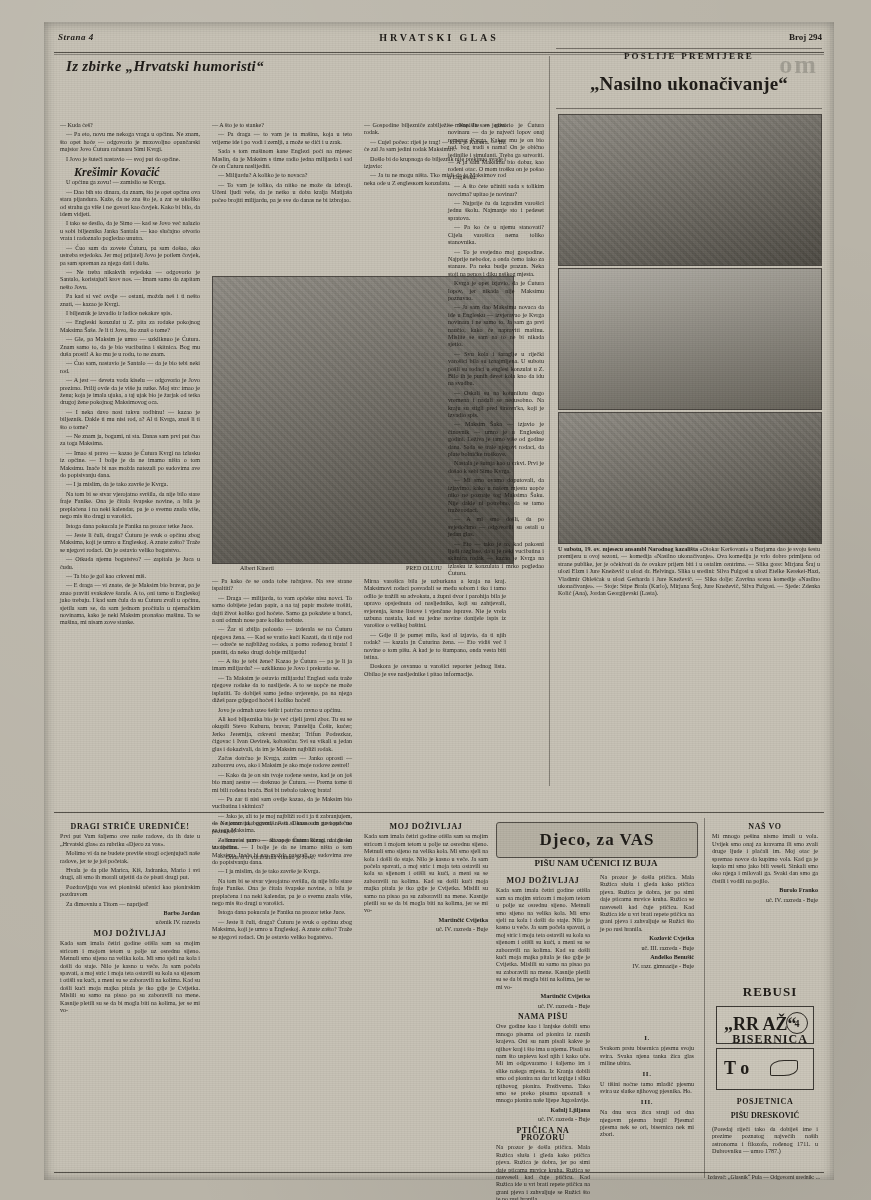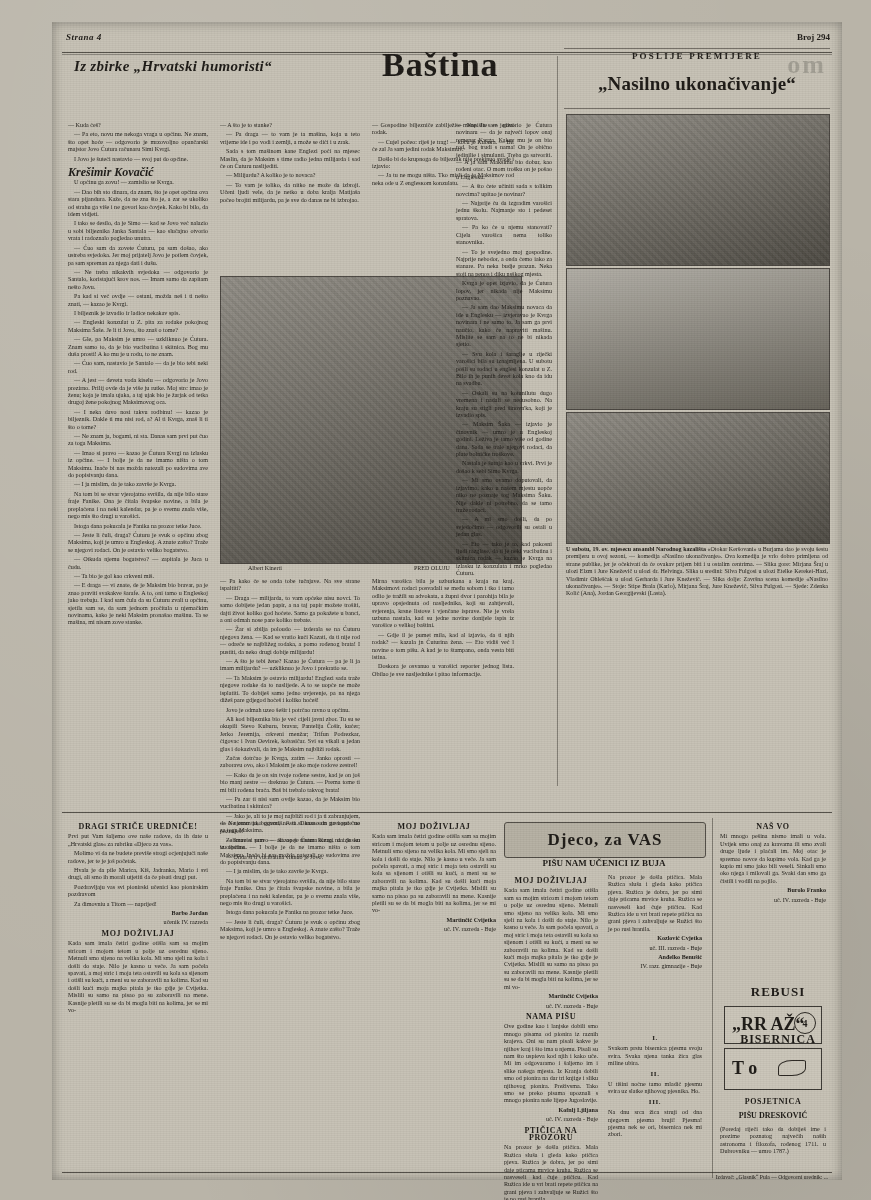--- a/index.html
+++ b/index.html
@@ -7,21 +7,21 @@
   #page{
     position:relative;width:871px;height:1200px;
     background:#b9b4a8;
     background-image:
       radial-gradient(ellipse at 20% 12%, rgba(255,255,255,0.10), rgba(0,0,0,0) 60%),
       radial-gradient(ellipse at 85% 80%, rgba(0,0,0,0.10), rgba(0,0,0,0) 55%);
     overflow:hidden;
     color:#1d1a16;
   }
   #sheet{
-    position:absolute;left:52px;top:22px;width:790px;height:1158px;
+    position:absolute;left:44px;top:22px;width:790px;height:1158px;
     background:#c6c1b4;
     box-shadow:0 0 12px rgba(0,0,0,.35) inset;
   }
   .noise{
     position:absolute;inset:0;pointer-events:none;
     background-image:
       repeating-linear-gradient(0deg, rgba(0,0,0,0.035) 0px, rgba(0,0,0,0.035) 1px, rgba(255,255,255,0.02) 1px, rgba(255,255,255,0.02) 2px),
       repeating-linear-gradient(90deg, rgba(0,0,0,0.02) 0px, rgba(0,0,0,0.02) 1px, rgba(255,255,255,0.015) 1px, rgba(255,255,255,0.015) 3px);
     opacity:.8;
   }
@@ -39,21 +39,21 @@
 
   
   .premiere{position:absolute;left:512px;top:26px;width:266px;}
   .prem-kicker{text-align:center;font-size:9px;font-weight:bold;letter-spacing:2.2px;margin-top:3px;}
   .prem-title{text-align:center;font-size:19px;font-weight:bold;margin-top:12px;letter-spacing:.2px;}
   .ghost{position:absolute;right:4px;top:2px;font-size:26px;color:rgba(0,0,0,.18);font-weight:bold;letter-spacing:2px;}
 
   .col{position:absolute;font-size:6.1px;line-height:7.4px;text-align:justify;}
   .col p{margin:0 0 2px 0;text-indent:6px;}
   .col p.noind{text-indent:0;}
-  .sig{font-style:italic;font-weight:bold;font-size:12px;margin:6px 0 3px 0;}
+  .sig{font-style:italic;font-weight:bold;font-size:12px;margin:6px 0 3px 14px;}
 
   .photo{
     position:absolute;
     background:#6f6a60;
     background-image:
       linear-gradient(160deg, rgba(255,255,255,.22), rgba(0,0,0,.30)),
       repeating-linear-gradient(45deg, rgba(0,0,0,.05) 0 3px, rgba(255,255,255,.04) 3px 6px);
     border:1px solid #4a4640;
   }
   .photo.light{background:#8d887c;background-image:linear-gradient(170deg,rgba(255,255,255,.3),rgba(0,0,0,.28));}
@@ -79,27 +79,27 @@
   .fishshape{position:absolute;width:26px;height:14px;border:1.2px solid #2b2722;border-radius:50% 10% 50% 10%;}
 </style>
 </head>
 <body>
 
 <div id="page">
   <div id="sheet">
 
     <div class="masthead">
       <div class="mh-left">Strana 4</div>
+      <div class="mh-center">HRVATSKI GLAS</div>
       <div class="mh-right">Broj 294</div>
     </div>
     <div class="rule" style="top:30px;"></div>
     <div class="rule" style="top:32px;opacity:.4;"></div>
 
     <div class="hdr-title">Iz zbirke „Hrvatski humoristi“</div>
-    <div class="bastina">Baština</div>
 
     <div class="vrule" style="left:505px;top:34px;height:730px;"></div>
     <div class="premiere">
       <div class="ghost">om</div>
       <div class="rule2" style="left:0;right:0;top:0;width:266px;"></div>
       <div class="prem-kicker">POSLIJE PREMIJERE</div>
       <div class="prem-title">„Nasilno ukonačivanje“</div>
     </div>
     <div class="rule2" style="left:512px;width:266px;top:86px;"></div>
 

